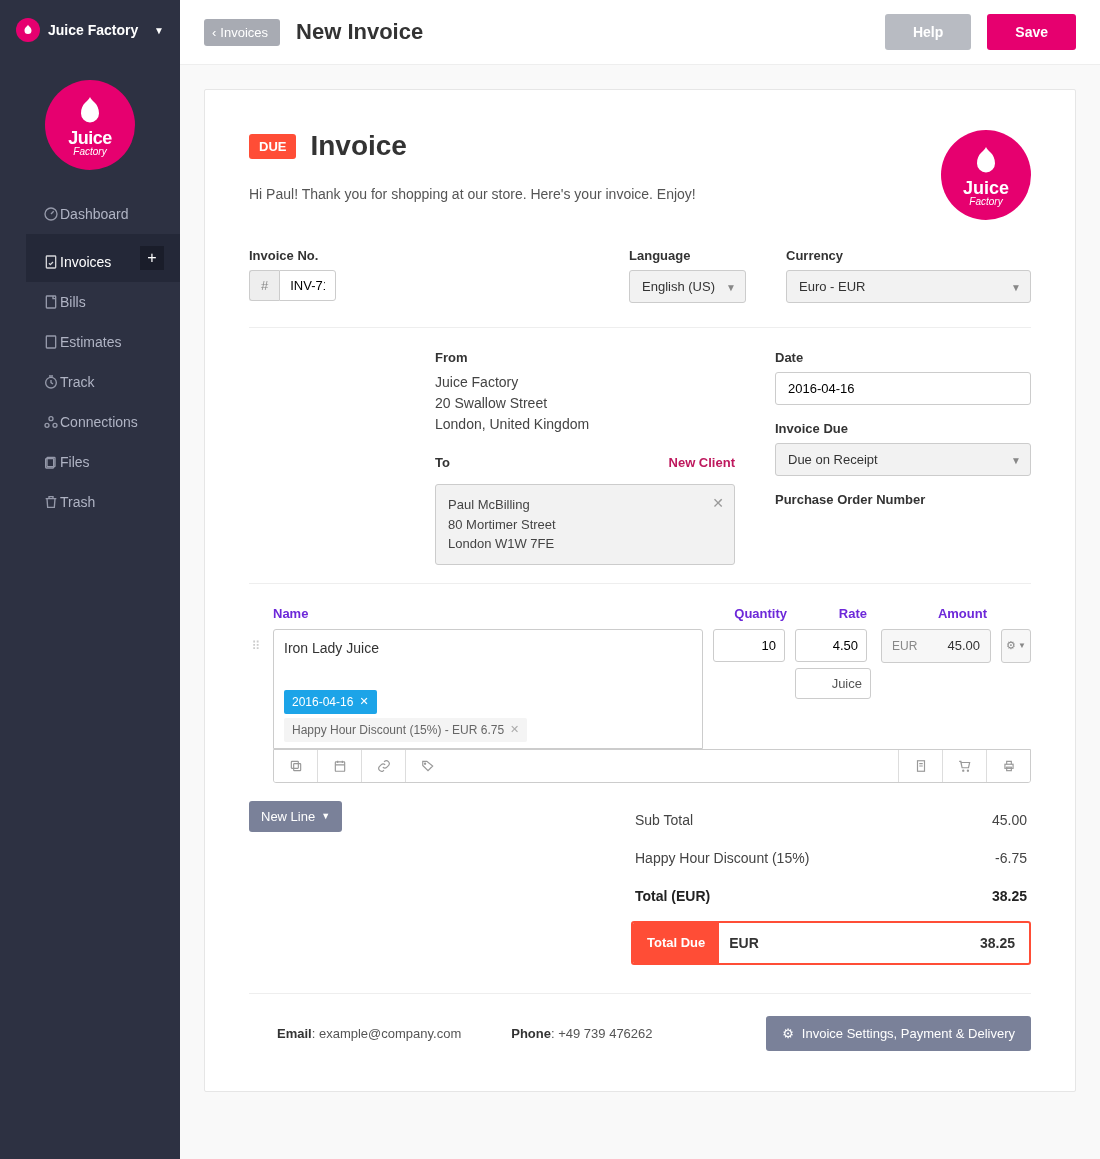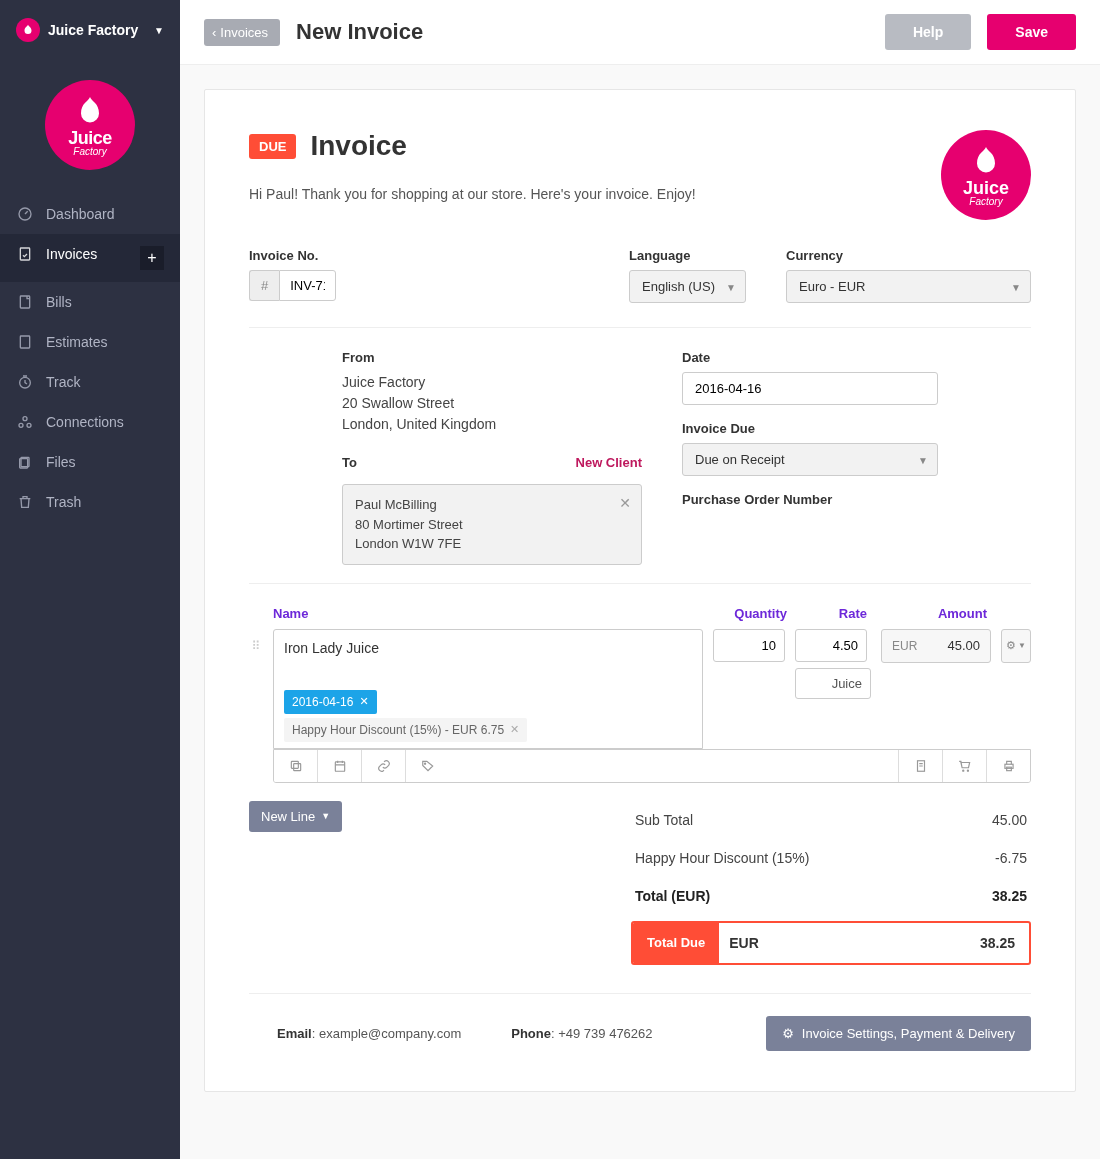--- a/index.html
+++ b/index.html
@@ -8,21 +8,21 @@
 .sidebar { width: 180px; background: #2d3142; color: #c0c4d0; flex-shrink: 0; }
 .org-selector { display: flex; align-items: center; padding: 18px 16px; gap: 8px; cursor: pointer; }
 .org-logo-small { width: 24px; height: 24px; background: #e6006f; border-radius: 50%; display: flex; align-items: center; justify-content: center; }
 .org-logo-small svg { width: 14px; height: 14px; }
 .org-name { color: #fff; font-weight: 600; flex: 1; }
 .big-logo { display: flex; justify-content: center; padding: 20px 0 24px; }
 .big-logo-circle { width: 90px; height: 90px; background: #e6006f; border-radius: 50%; display: flex; flex-direction: column; align-items: center; justify-content: center; color: #fff; }
 .big-logo-circle .pear { font-size: 32px; line-height: 1; }
 .big-logo-circle .txt1 { font-size: 18px; font-weight: 700; letter-spacing: -0.5px; margin-top: -2px; }
 .big-logo-circle .txt2 { font-size: 10px; font-style: italic; margin-top: -3px; }
-.nav-item { display: flex; align-items: flex-start; padding: 12px 16px; gap: 12px; cursor: pointer; font-size: 14px; color: #b0b4c4; }
+.nav-item { display: flex; align-items: flex-end; padding: 12px 16px; cursor: pointer; font-size: 14px; color: #b0b4c4; margin-left: 26px; }
 .nav-item.active { background: #242838; color: #fff; }
 .nav-item .icon { width: 18px; display: flex; justify-content: center; opacity: 0.8; }
 .nav-item .plus { margin-left: auto; width: 24px; height: 24px; background: #1a1d2a; display: flex; align-items: center; justify-content: center; font-size: 16px; }
 .main { flex: 1; background: #f9f9f9; display: flex; flex-direction: column; }
 .topbar { display: flex; align-items: center; padding: 14px 24px; background: #fff; border-bottom: 1px solid #eee; gap: 16px; }
 .back-btn { background: #a8abb3; color: #fff; border: none; padding: 6px 12px 6px 8px; border-radius: 3px; font-size: 13px; display: flex; align-items: center; gap: 4px; cursor: pointer; }
 .page-title { font-size: 22px; font-weight: 600; color: #333; }
 .spacer { flex: 1; }
 .help-btn { background: #b8bbc2; color: #fff; border: none; padding: 10px 28px; border-radius: 3px; font-size: 14px; cursor: pointer; font-weight: 600; }
 .save-btn { background: #e6006f; color: #fff; border: none; padding: 10px 28px; border-radius: 3px; font-size: 14px; font-weight: 600; cursor: pointer; }
@@ -41,21 +41,21 @@
 .invno-wrap { display: flex; }
 .invno-hash { background: #eee; border: 1px solid #ccc; border-right: none; padding: 7px 11px; color: #888; border-radius: 3px 0 0 3px; font-size: 13px; }
 .invno-input { border: 1px solid #ccc; padding: 7px 10px; border-radius: 0 3px 3px 0; width: 57px; font-size: 13px; }
 .select { position: relative; }
 .select-box { background: #f2f2f2; border: 1px solid #ccc; padding: 8px 30px 8px 12px; border-radius: 3px; font-size: 13px; cursor: pointer; display: flex; align-items: center; }
 .select-box.wide { min-width: 245px; }
 .select-box.mid { min-width: 115px; }
 .select-caret { position: absolute; right: 10px; top: 50%; transform: translateY(-50%); color: #888; pointer-events: none; font-size: 10px; }
 .text-input { border: 1px solid #ccc; padding: 8px 12px; border-radius: 3px; font-size: 13px; width: 256px; }
 .hr { border: none; border-top: 1px solid #eee; margin: 18px 0 22px; }
-.two-col { display: flex; justify-content: center; gap: 40px; }
+.two-col { display: flex; justify-content: flex-end; gap: 40px; }
 .from-block { font-size: 14px; line-height: 1.5; color: #444; }
 .to-header { display: flex; justify-content: space-between; align-items: center; }
 .new-client { color: #be185d; font-size: 13px; cursor: pointer; font-weight: 700; }
 .to-box { background: #f2f2f2; border: 1px solid #ccc; border-radius: 3px; padding: 10px 12px; position: relative; width: 300px; font-size: 13px; line-height: 1.5; color: #444; margin-top: 7px; }
 .to-close { position: absolute; top: 8px; right: 10px; color: #999; cursor: pointer; font-size: 14px; }
 .right-col .field { margin-bottom: 16px; }
 .line-hdr { display: flex; font-size: 13px; font-weight: 600; color: #6d28d9; padding: 0 0 8px; }
 .col-name { flex: 1; }
 .col-qty { width: 80px; text-align: right; padding-right: 10px; }
 .col-rate { width: 80px; text-align: right; padding-right: 10px; }

